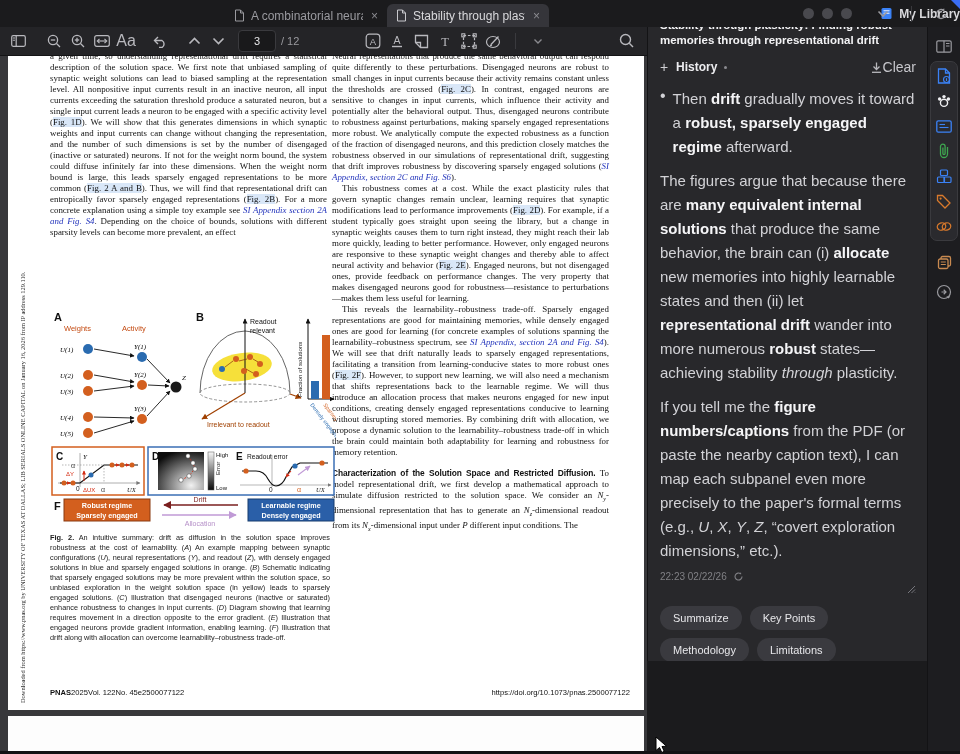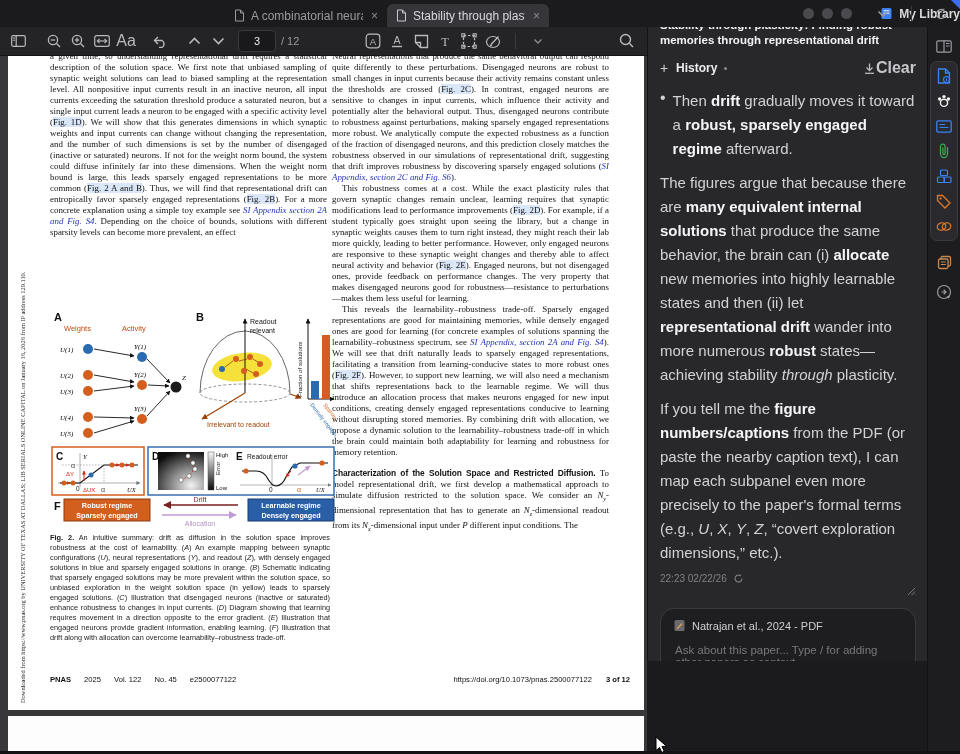--- a/index.html
+++ b/index.html
@@ -44,35 +44,35 @@
   .l{color:#2233bb;}
   .i{font-style:italic;}
   .b{font-weight:bold;}
   .sub{vertical-align:sub;font-size:68%;}
   .hb{font-family:"Liberation Sans",sans-serif;font-weight:bold;font-size:8.4px;letter-spacing:-0.1px;}
   .caption{position:absolute;left:42px;top:478px;width:280px;font-family:Liberation Sans, sans-serif;font-size:7.3px;
            line-height:10px;color:#222;text-align:justify;}
   .caption .b{font-size:7.4px;}
   .pfooter{position:absolute;left:42px;right:14px;top:620px;display:flex;font-family:"Liberation Sans",sans-serif;
            font-size:7.6px;color:#111;align-items:baseline;}
-  .pfooter .grp{display:flex;gap:13px;}
-  .pfooter .right{margin-left:auto;display:flex;gap:14px;}
+  .pfooter .grp{display:flex;margin-top:13px;}
+  .pfooter .right{margin-left:auto;display:flex;gap:14px;flex-direction:column;}
   .figwrap{position:absolute;left:42px;top:252px;}
   
   .sidebar{position:absolute;top:10px;left:647px;width:281px;height:651px;background:#28282b;border-left:1px solid #131315;
            box-sizing:border-box;padding:8px 12px 0 12px;color:#d4d4d7;overflow:hidden;}
   .sbtitle{font-size:11.5px;font-weight:bold;color:#f2f2f4;line-height:15px;}
   .pluginrow{display:flex;align-items:center;gap:7px;margin-top:11px;color:#b9b9be;font-size:11px;}
   .pluginrow .sp{flex:1;}
   .histrow{display:flex;align-items:center;margin-top:11px;font-size:12px;}
   .histrow .plus{font-size:14px;color:#cfcfd3;width:16px;}
   .histrow .hlabel{font-weight:bold;color:#ededf0;}
   .histrow .dot{width:3px;height:3px;border-radius:50%;background:#8a8a8f;margin-left:7px;}
   .histrow .sp{flex:1;}
-  .histrow .clear{color:#c6c6cb;font-size:16px;font-weight:bold;}
+  .histrow .clear{color:#c6c6cb;font-size:14px;}
   .msg{font-size:15px;line-height:24px;color:#d2d2d6;margin-top:10px;}
   .msg .b{color:#f5f5f7;}
   .bulletrow{display:flex;gap:7px;margin-top:12px;}
   .bulletrow .bd{color:#d2d2d6;}
   .synhead{font-size:12.5px;font-weight:bold;color:#f2f2f4;line-height:16px;margin-top:16px;}
   .stamp{display:flex;align-items:center;gap:6px;margin-top:8px;color:#808085;font-size:10px;}
   .gripline{display:flex;justify-content:flex-end;margin-top:2px;}
   .pills{display:flex;flex-wrap:wrap;gap:8px;margin-top:12px;}
   .pill{background:#3a3a3f;border-radius:14px;padding:6px 13px;font-size:11px;color:#e7e7ea;}
   .inputcard{margin-top:12px;background:#1e1e21;border:1px solid #3a3a3e;border-radius:14px;padding:10px 12px 8px 12px;}
@@ -486,20 +486,26 @@
     </svg>
   </div>
   <div class="gripline">
     <svg width="10" height="10" viewBox="0 0 10 10">
       <line x1="9" y1="2" x2="2" y2="9" stroke="#77777d" stroke-width="1"></line>
       <line x1="9" y1="5.5" x2="5.5" y2="9" stroke="#77777d" stroke-width="1"></line>
       <line x1="9" y1="8.5" x2="8.5" y2="9" stroke="#77777d" stroke-width="1"></line>
     </svg>
   </div>
 
+  <div class="pills">
+    <div class="pill">Summarize</div>
+    <div class="pill">Key Points</div>
+    <div class="pill">Methodology</div>
+    <div class="pill">Limitations</div>
+  </div>
 
   <div class="inputcard">
     <div class="chip">
       <svg width="13" height="13" viewBox="0 0 13 13">
         <rect x="1.5" y="1" width="10" height="11" rx="1.5" fill="#6a6a6e"></rect>
         <path d="M4 8.8 L8.6 4 l1 1 L5 9.8 l-1.4 0.4 z" fill="#d7a05a"></path>
       </svg>
       <span>Natrajan et al., 2024 - PDF</span>
     </div>
     <textarea class="askbox" placeholder="Ask about this paper... Type / for adding other papers as context" style=""></textarea>

